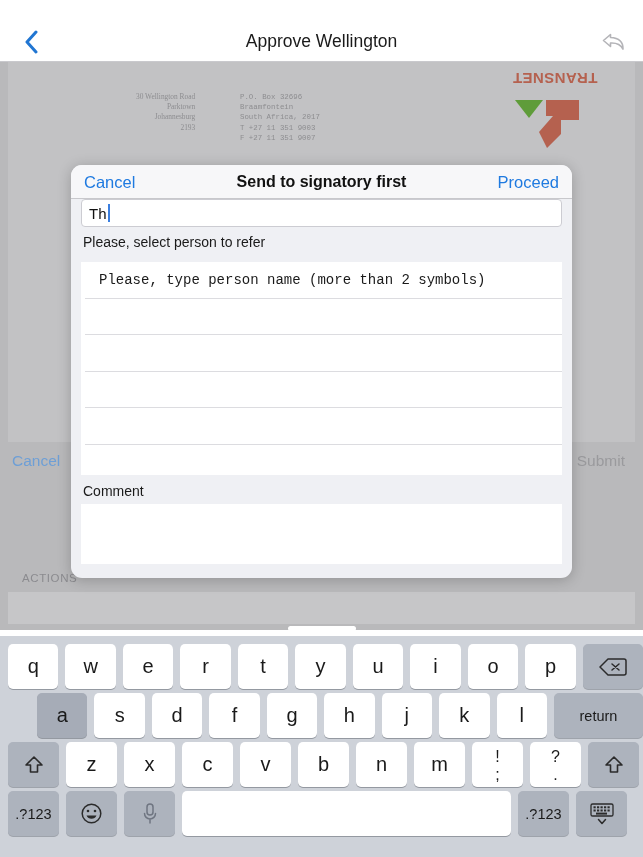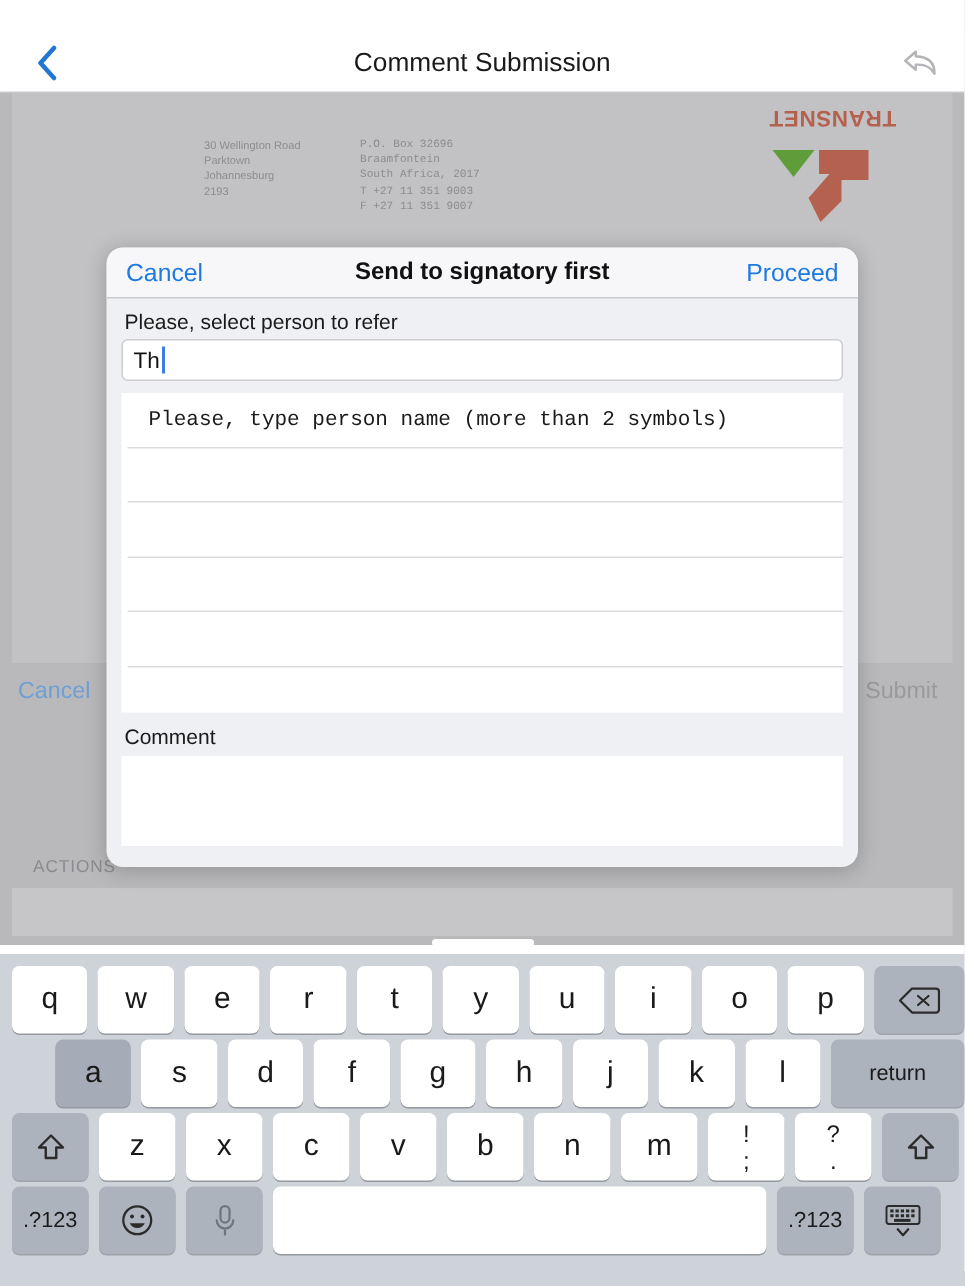--- a/index.html
+++ b/index.html
@@ -62,21 +62,21 @@
   #doc-sheet {
     position: absolute; top: 0; left: 8px; width: 627px; height: 380px;
     background: #c2c2c4;
   }
   .doc-col { position: absolute; color: #8d8d90; font-size: 7.4px; line-height: 10.2px; white-space: pre; }
   #doc-col-1 { left: 28px; top: 30px; font-family: "Liberation Mono", monospace; }
   #doc-col-1 .doc-strong {
     display: block; font-family: "Liberation Serif", serif; font-weight: bold;
     font-size: 8.4px; color: #7e7e82; letter-spacing: .1px;
   }
-  #doc-col-2 { left: 128px; top: 30px; font-family: Liberation Sans, sans-serif; }
+  #doc-col-2 { left: 128px; top: 30px; font-family: Liberation Serif, serif; text-align: right; }
   #doc-col-3 { left: 232px; top: 30px; font-family: "Liberation Mono", monospace; }
 
   #doc-logo { position: absolute; right: 20px; top: 8px; width: 120px; }
   #logo-word {
     font-family: "Liberation Sans", sans-serif; font-weight: bold;
     font-size: 15px; letter-spacing: .4px; color: #b5614f;
     transform: rotate(180deg); text-align: center;
   }
   #logo-mark { position: relative; width: 85px; height: 58px; margin: 5px auto 0 18px; }
   #logo-sub {
@@ -180,21 +180,21 @@
 
 <div id="screen">
 
 
   <div id="nav-bar">
     <div id="nav-back">
       <svg width="14" height="24" viewBox="0 0 14 24">
         <path d="M12 2L3 12l9 10" fill="none" stroke="#2176d2" stroke-width="3" stroke-linecap="round" stroke-linejoin="round"></path>
       </svg>
     </div>
-    <div id="nav-title">Comment Submission</div>
+    <div id="nav-title">Approve Wellington</div>
     <div id="nav-undo">
       <svg width="26" height="22" viewBox="0 0 26 22">
         <path d="M9.5 3.5L2.5 9.5l7 6v-3.4c6.5-.4 10.2 1.6 12.5 6 .2-7.3-3.9-11.2-12.5-11.6z" fill="none" stroke="#b4b4b8" stroke-width="1.6" stroke-linejoin="round"></path>
       </svg>
     </div>
   </div>
   <div id="nav-hairline"></div>
 
   <div id="backdrop">
 
@@ -234,28 +234,28 @@
     <div id="bg-comments-card"></div>
   </div>
 
   <div id="modal">
     <div id="modal-header">
       <div id="modal-cancel">Cancel</div>
       <div id="modal-title">Send to signatory first</div>
       <div id="modal-proceed">Proceed</div>
     </div>
 
-    <div id="field-label">Please, select person to refer</div>
-
     <div id="name-input-wrap">
       <div id="name-input">
         <span>Th</span>
         <span id="name-caret"></span>
       </div>
     </div>
+
+    <div id="field-label">Please, select person to refer</div>
 
     <div id="results-list">
       <div class="result-row is-hint">Please, type person name (more than 2 symbols)</div>
       <div class="result-row"></div>
       <div class="result-row"></div>
       <div class="result-row"></div>
       <div class="result-row"></div>
       <div class="result-row"></div>
     </div>
 

